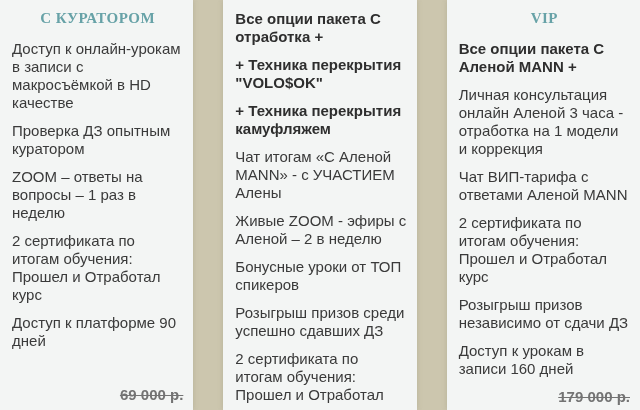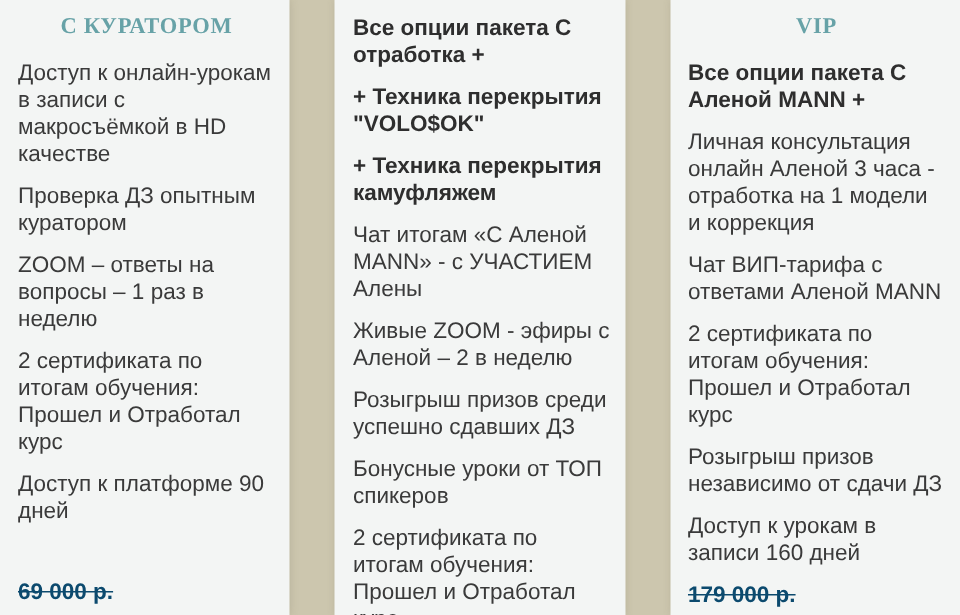--- a/index.html
+++ b/index.html
@@ -41,24 +41,24 @@
     line-height: 18px;
     color: #3a3a3a;
     margin: 0 0 10px 0;
   }
   .feature.bold {
     font-weight: bold;
     color: #2e2e2e;
   }
   .old-price {
     margin-top: auto;
-    text-align: left;
+    text-align: right;
     font-size: 15px;
     font-weight: bold;
-    color: #0c4a6e;
+    color: #737373;
     text-decoration: line-through;
     padding-bottom: 3px;
   }
 </style>
 </head>
 <body>
 
 <div class="pricing">
 
   <section class="card">
@@ -73,22 +73,22 @@
     <div class="old-price">69 000 р.</div>
   </section>
 
   <section class="card">
     <div class="features">
         <p class="feature bold">Все опции пакета С отработка +</p>
         <p class="feature bold">+ Техника перекрытия "VOLO$OK"</p>
         <p class="feature bold">+ Техника перекрытия камуфляжем</p>
         <p class="feature">Чат итогам «С Аленой MANN» - с УЧАСТИЕМ Алены</p>
         <p class="feature">Живые ZOOM - эфиры с Аленой – 2 в неделю</p>
+        <p class="feature">Бонусные уроки от ТОП спикеров</p>
         <p class="feature">Розыгрыш призов среди успешно сдавших ДЗ</p>
-        <p class="feature">Бонусные уроки от ТОП спикеров</p>
         <p class="feature">2 сертификата по итогам обучения: Прошел и Отработал курс</p>
         <p class="feature">Доступ к урокам в записи 90 дней</p>
       </div>
 
   </section>
 
   <section class="card">
     <h2 class="plan-title">VIP</h2>
     <div class="features">
         <p class="feature bold">Все опции пакета С Аленой MANN +</p>

